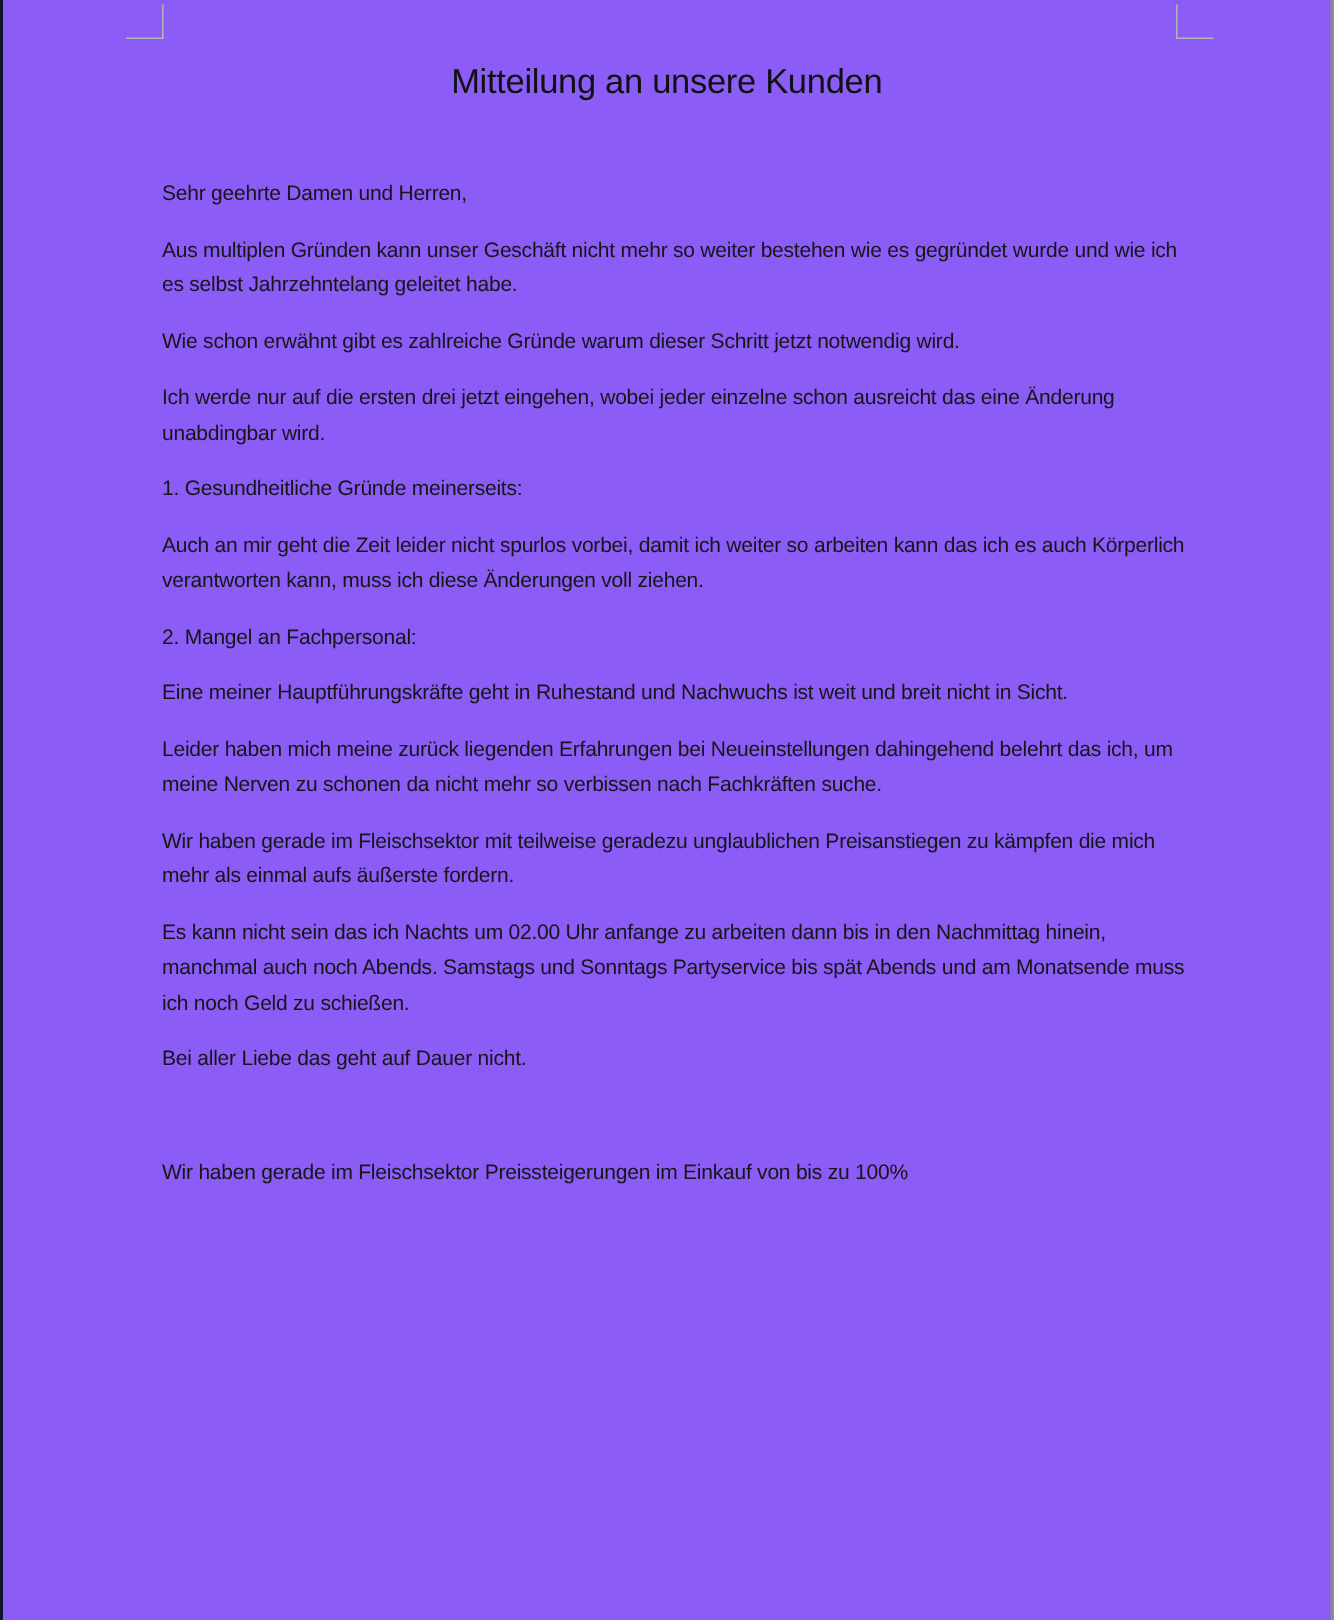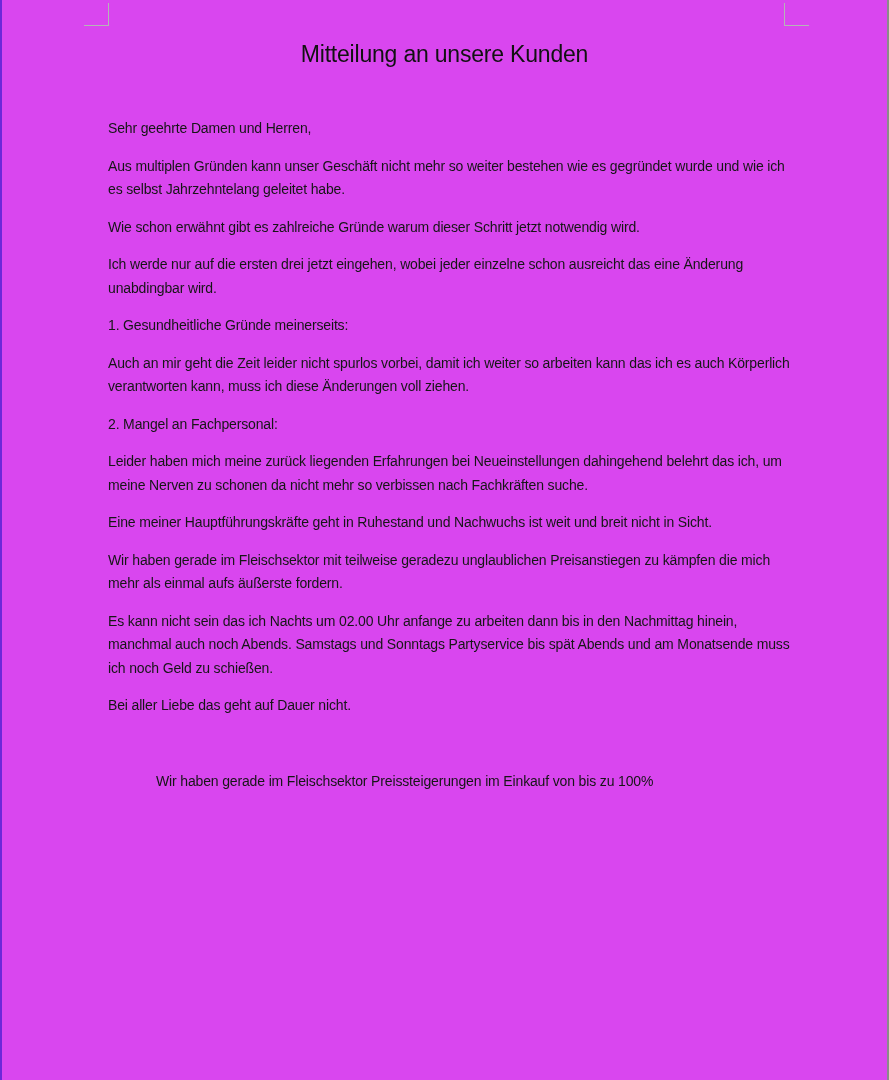--- a/index.html
+++ b/index.html
@@ -6,58 +6,58 @@
   body {
     width: 889px; height: 1080px; overflow: hidden;
     background: #ffffff;
     font-family: "Liberation Sans", sans-serif;
     color: #111111;
   }
   .page {
     position: relative;
     width: 889px; height: 1080px;
     box-sizing: border-box;
-    border-left: 2px solid #6d28d9;
+    border-left: 2px solid #0f172a;
     border-right: 2px solid #8a8a8a;
-    background: #d946ef;
+    background: #8b5cf6;
   }
   .corner { position: absolute; width: 24px; height: 22px; }
   .corner.tl { left: 82px; top: 3px; border-right: 1px solid #b5b5b5; border-bottom: 1px solid #b5b5b5; }
   .corner.tr { left: 782px; top: 3px; border-left: 1px solid #b5b5b5; border-bottom: 1px solid #b5b5b5; }
   .title {
     position: absolute; left: 0; right: 0; top: 26px;
     text-align: center;
     font-size: 23px; font-weight: normal; color: #111;
     letter-spacing: -0.2px;
   }
   .body-text {
     position: absolute; left: 106px; top: 117px; width: 690px;
     font-size: 14px; line-height: 23.5px; color: #161616;
     letter-spacing: -0.15px;
   }
   .body-text p { margin: 0 0 14px 0; }
-  .body-text p.gap { margin-top: 52px; margin-left: 48px; }
+  .body-text p.gap { margin-top: 52px; }
 </style>
 </head>
 <body>
 
 <div class="page">
   <div class="corner tl"></div>
   <div class="corner tr"></div>
 
   <h1 class="title">Mitteilung an unsere Kunden</h1>
 
   <div class="body-text">
     <p>Sehr geehrte Damen und Herren,</p>
     <p>Aus multiplen Gründen kann unser Geschäft nicht mehr so weiter bestehen wie es gegründet wurde und wie ich es selbst Jahrzehntelang geleitet habe.</p>
     <p>Wie schon erwähnt gibt es zahlreiche Gründe warum dieser Schritt jetzt notwendig wird.</p>
     <p>Ich werde nur auf die ersten drei jetzt eingehen, wobei jeder einzelne schon ausreicht das eine Änderung unabdingbar wird.</p>
     <p>1. Gesundheitliche Gründe meinerseits:</p>
     <p>Auch an mir geht die Zeit leider nicht spurlos vorbei, damit ich weiter so arbeiten kann das ich es auch Körperlich verantworten kann, muss ich diese Änderungen voll ziehen.</p>
     <p>2. Mangel an Fachpersonal:</p>
+    <p>Eine meiner Hauptführungskräfte geht in Ruhestand und Nachwuchs ist weit und breit nicht in Sicht.</p>
     <p>Leider haben mich meine zurück liegenden Erfahrungen bei Neueinstellungen dahingehend belehrt das ich, um meine Nerven zu schonen da nicht mehr so verbissen nach Fachkräften suche.</p>
-    <p>Eine meiner Hauptführungskräfte geht in Ruhestand und Nachwuchs ist weit und breit nicht in Sicht.</p>
     <p>Wir haben gerade im Fleischsektor mit teilweise geradezu unglaublichen Preisanstiegen zu kämpfen die mich mehr als einmal aufs äußerste fordern.</p>
     <p>Es kann nicht sein das ich Nachts um 02.00 Uhr anfange zu arbeiten dann bis in den Nachmittag hinein, manchmal auch noch Abends. Samstags und Sonntags Partyservice bis spät Abends und am Monatsende muss ich noch Geld zu schießen.</p>
     <p>Bei aller Liebe das geht auf Dauer nicht.</p>
     <p class="gap">Wir haben gerade im Fleischsektor Preissteigerungen im Einkauf von bis zu 100%</p>
   </div>
 </div>
 
 </body></html>

